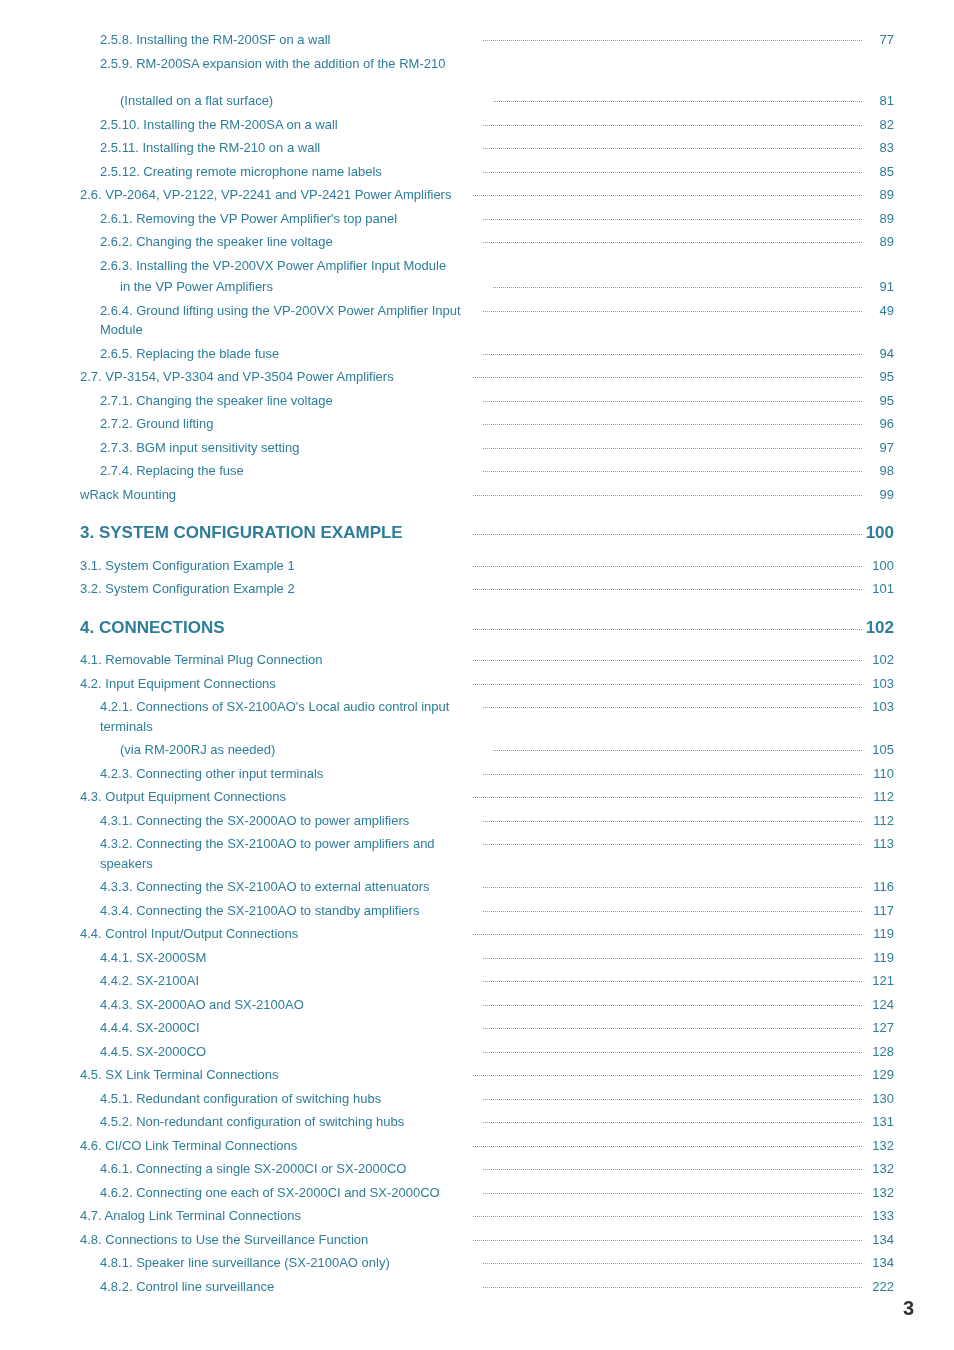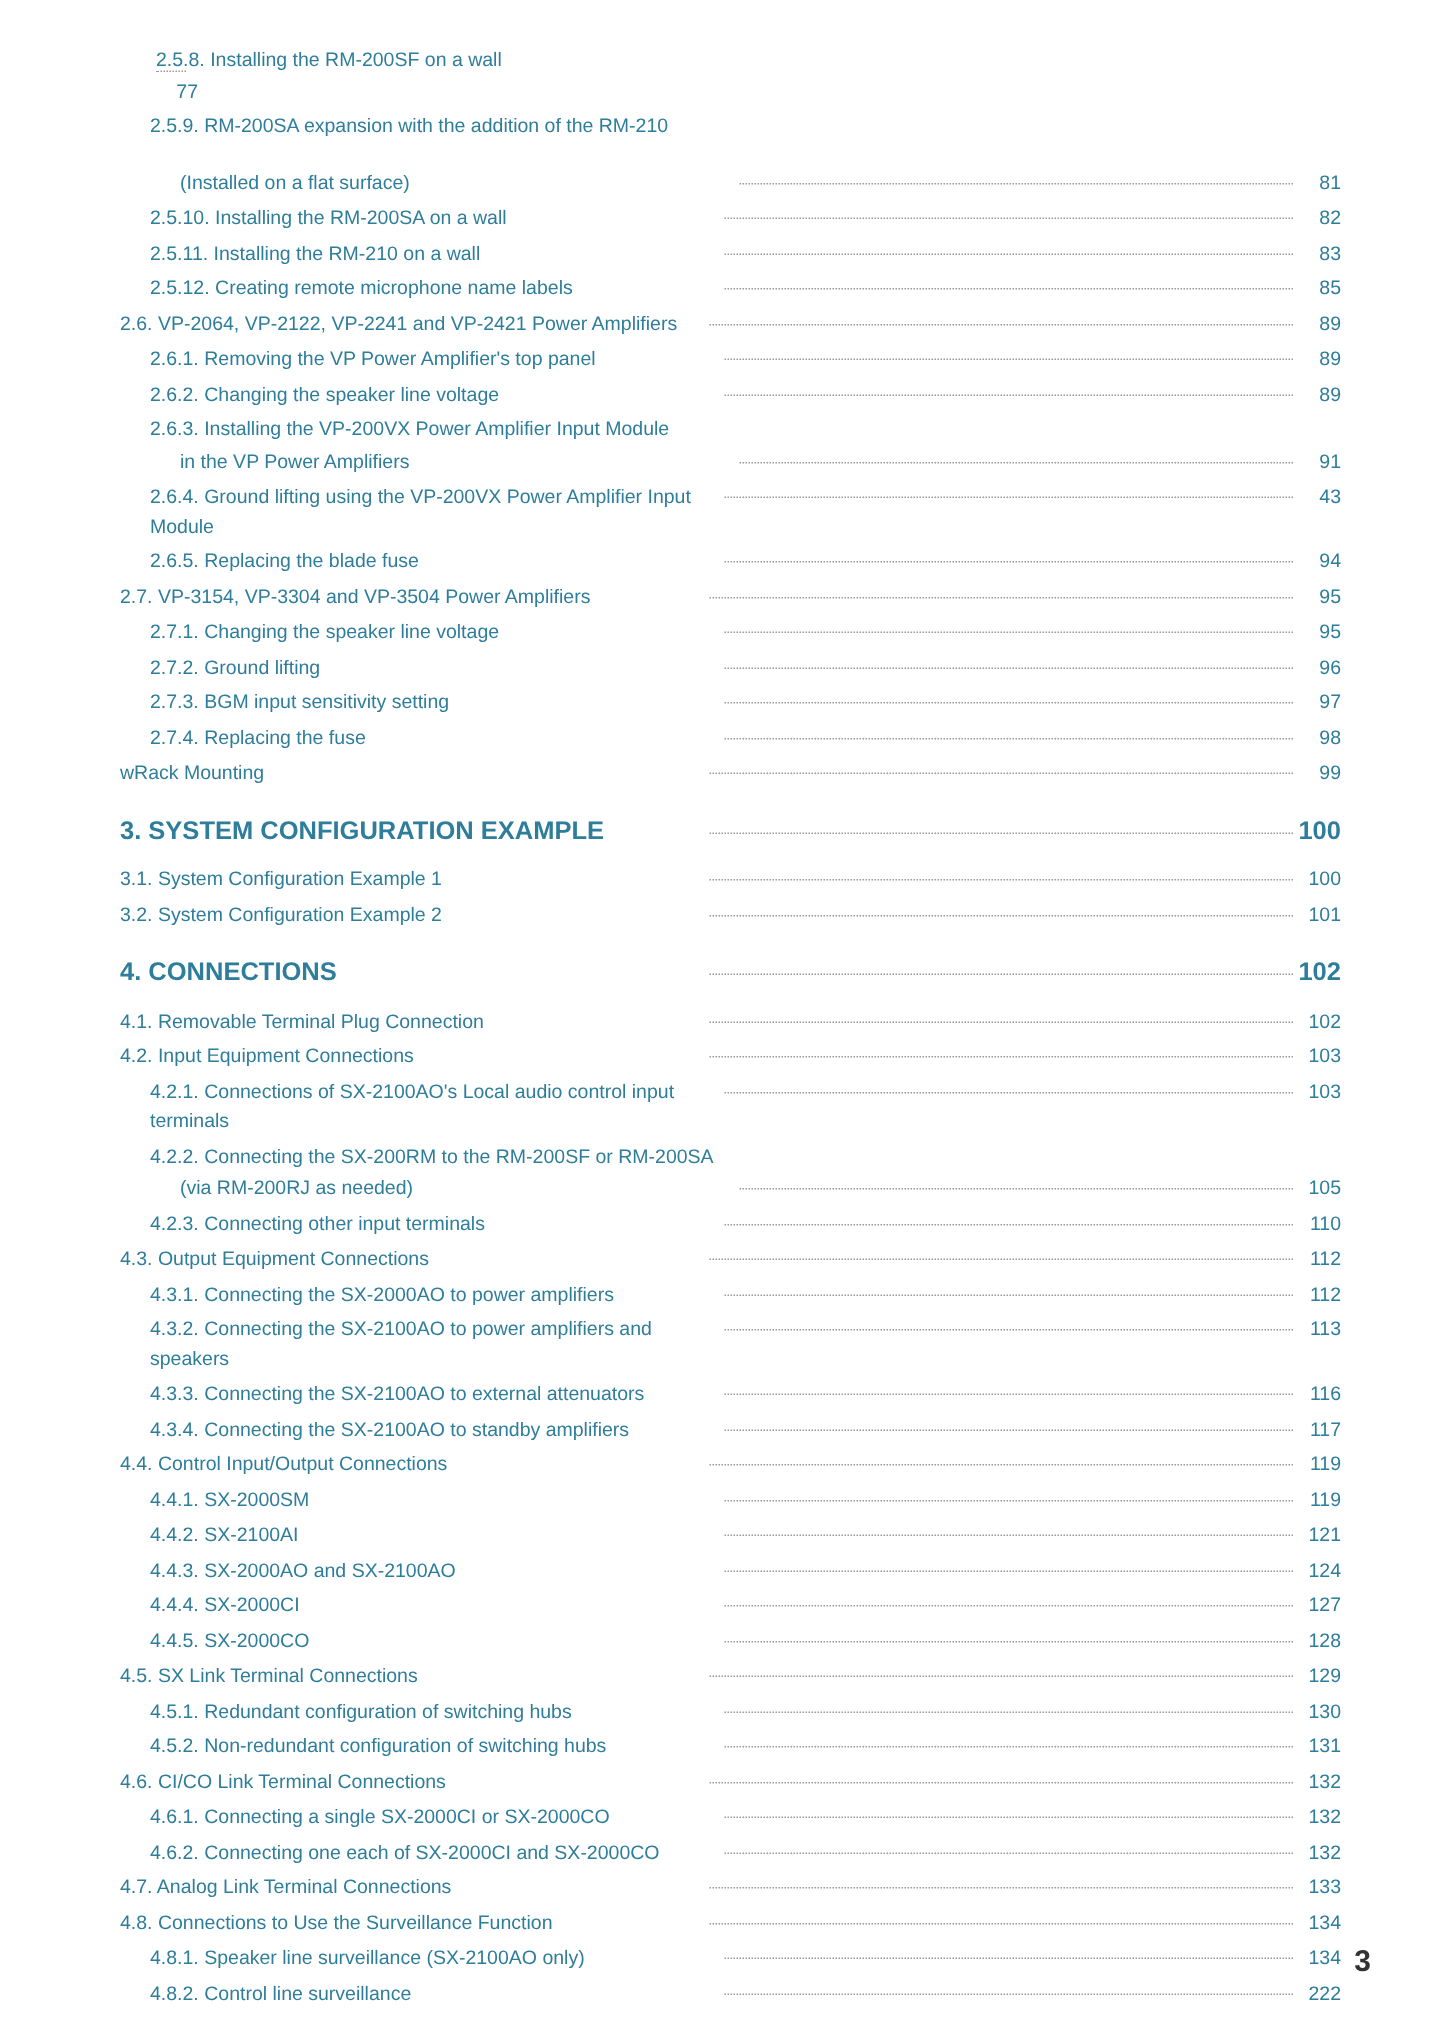--- a/index.html
+++ b/index.html
@@ -46,21 +46,21 @@
       font-weight: bold;
       color: #333;
     }
     .spacer { height: 6px; }
     .spacer-lg { height: 12px; }
   </style>
 </head>
 <body>
 
 <div id="toc-container">
-    <div class="toc-entry" style="padding-left: 20px; flex-direction: column;">
+    <div class="toc-entry" style="padding-left: 20px;">
       <span class="label">2.5.8. Installing the RM-200SF on a wall</span>
       <span class="dots"></span>
       <span class="page-num">77</span>
     </div>
     <div style="padding-left: 20px; color: rgb(46, 125, 154); margin-bottom: 18px; line-height: 1.5; font-size: 13px;">2.5.9. RM-200SA expansion with the addition of the RM-210</div>
     <div class="toc-entry" style="padding-left: 40px;">
       <span class="label">(Installed on a flat surface)</span>
       <span class="dots"></span>
       <span class="page-num">81</span>
     </div>
@@ -96,21 +96,21 @@
     </div>
     <div style="padding-left: 20px; color: rgb(46, 125, 154); margin-bottom: 2px; line-height: 1.5; font-size: 13px;">2.6.3. Installing the VP-200VX Power Amplifier Input Module</div>
     <div class="toc-entry" style="padding-left: 40px;">
       <span class="label">in the VP Power Amplifiers</span>
       <span class="dots"></span>
       <span class="page-num">91</span>
     </div>
     <div class="toc-entry" style="padding-left: 20px;">
       <span class="label">2.6.4. Ground lifting using the VP-200VX Power Amplifier Input Module</span>
       <span class="dots"></span>
-      <span class="page-num">43</span>
+      <span class="page-num">49</span>
     </div>
     <div class="toc-entry" style="padding-left: 20px;">
       <span class="label">2.6.5. Replacing the blade fuse</span>
       <span class="dots"></span>
       <span class="page-num">94</span>
     </div>
     <div class="toc-entry" style="padding-left: 0px;">
       <span class="label">2.7. VP-3154, VP-3304 and VP-3504 Power Amplifiers</span>
       <span class="dots"></span>
       <span class="page-num">95</span>
@@ -172,21 +172,20 @@
     <div class="toc-entry" style="padding-left: 0px;">
       <span class="label">4.2. Input Equipment Connections</span>
       <span class="dots"></span>
       <span class="page-num">103</span>
     </div>
     <div class="toc-entry" style="padding-left: 20px;">
       <span class="label">4.2.1. Connections of SX-2100AO's Local audio control input terminals</span>
       <span class="dots"></span>
       <span class="page-num">103</span>
     </div>
-    <div style="padding-left: 20px; color: rgb(46, 125, 154); margin-bottom: 2px; line-height: 1.5; font-size: 13px;">4.2.2. Connecting the SX-200RM to the RM-200SF or RM-200SA</div>
     <div class="toc-entry" style="padding-left: 40px;">
       <span class="label">(via RM-200RJ as needed)</span>
       <span class="dots"></span>
       <span class="page-num">105</span>
     </div>
     <div class="toc-entry" style="padding-left: 20px;">
       <span class="label">4.2.3. Connecting other input terminals</span>
       <span class="dots"></span>
       <span class="page-num">110</span>
     </div>

